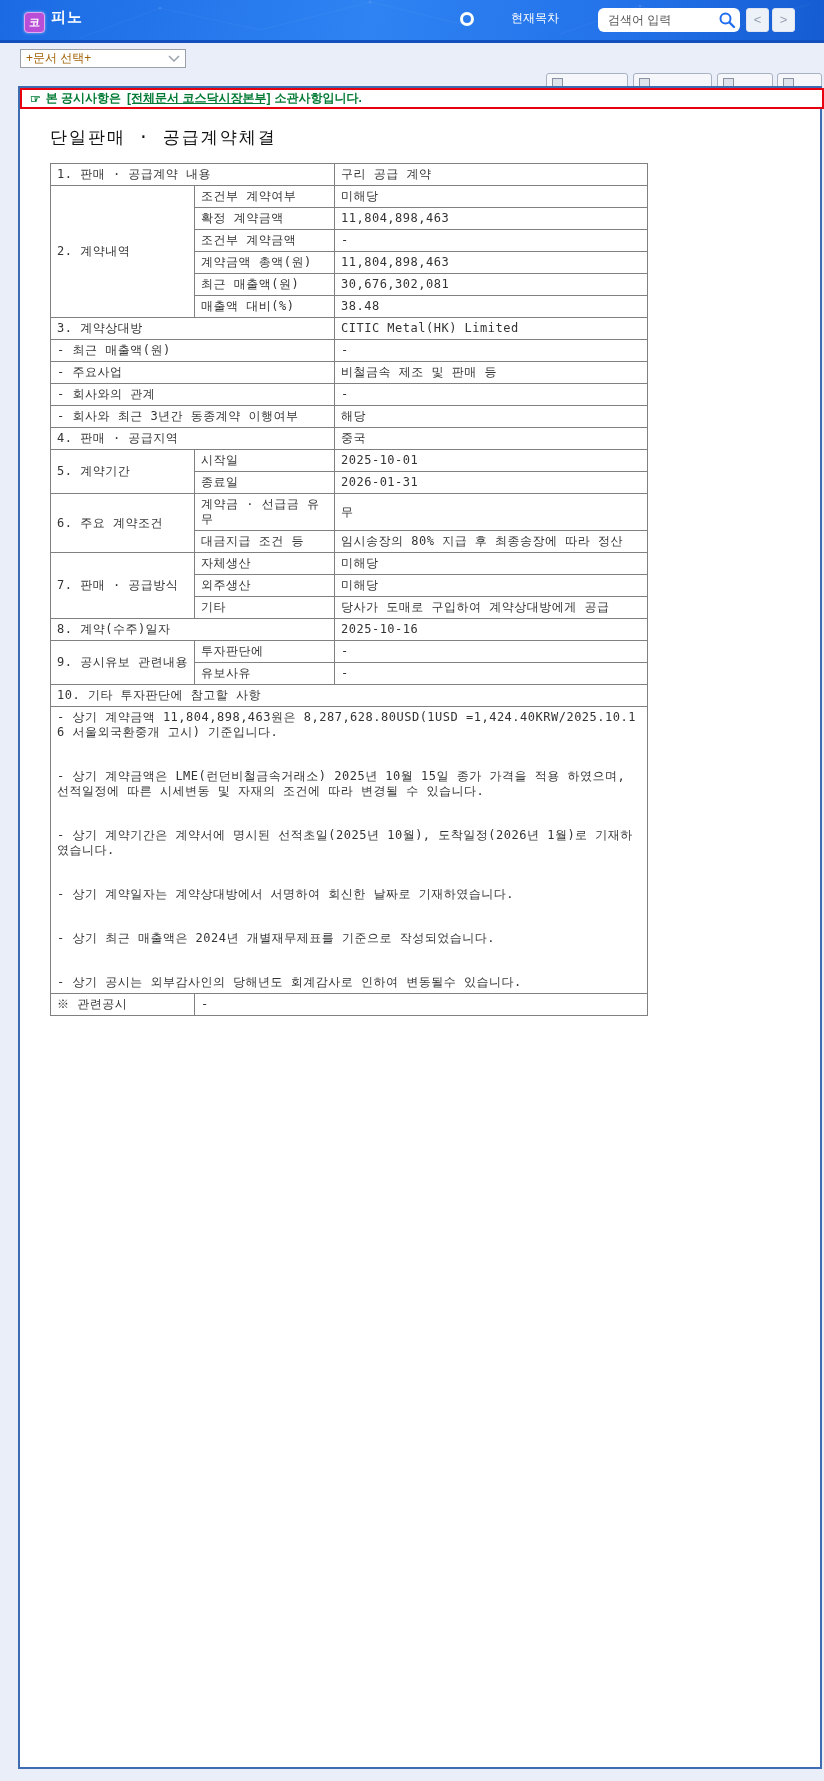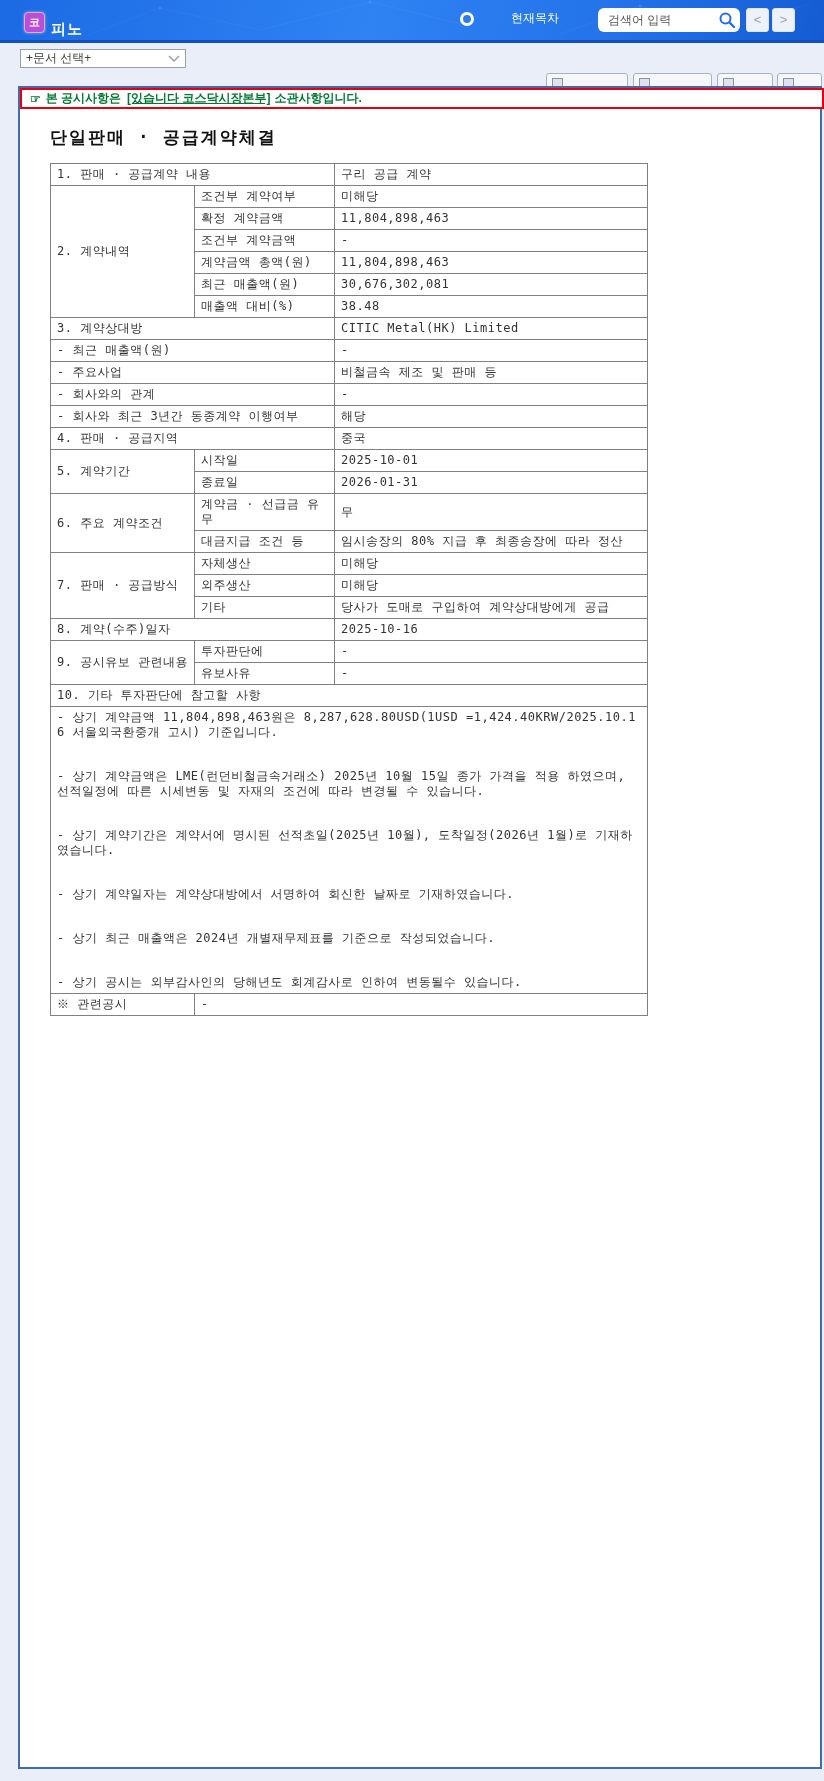--- a/index.html
+++ b/index.html
@@ -14,40 +14,40 @@
     background:linear-gradient(100deg,#1b6ae4 0%,#2f83f2 45%,#2372e9 75%,#155cd2 100%);
     border-bottom:3px solid #1150bd;box-sizing:border-box;
   }
   .header-mesh{position:absolute;left:0;top:0;width:824px;height:40px;opacity:.35;}
   .logo-badge{
     position:absolute;left:24px;top:12px;width:19px;height:19px;
     background:#b94fd6;border:1px solid #e3a9f0;border-radius:4px;
     color:#fff;font-size:11px;font-weight:bold;line-height:19px;text-align:center;
     box-shadow:0 0 3px rgba(255,255,255,.5);
   }
-  .company-name{position:absolute;left:51px;top:20px;color:#fff;font-size:15px;font-weight:bold;letter-spacing:1px;}
+  .company-name{position:absolute;left:51px;top:8px;color:#fff;font-size:15px;font-weight:bold;letter-spacing:1px;}
   .radio-group{position:absolute;left:460px;top:10px;display:flex;align-items:center;color:#fff;font-size:12px;gap:33px;}
   .radio-ring{width:14px;height:14px;border-radius:50%;border:3px solid #fff;background:transparent;box-sizing:border-box;margin-right:4px;}
   .radio-solid{width:13px;height:13px;border-radius:50%;background:#fff;margin:0 4px 0 16px;}
   .radio-label{white-space:nowrap;}
   .search-box{
     position:absolute;left:598px;top:8px;width:142px;height:24px;background:#fff;border-radius:6px;
     display:flex;align-items:center;box-sizing:border-box;padding:0 4px 0 8px;
   }
   .search-input{flex:1;border:none;outline:none;font-size:12px;color:#333;width:100px;font-family:"Liberation Sans",sans-serif;}
   .search-input::placeholder{color:#555;}
   .nav-btn{
     position:absolute;top:8px;width:23px;height:24px;background:#edf1f8;border:1px solid #dfe4ee;border-radius:3px;
     color:#98a1b2;font-size:13px;line-height:22px;text-align:center;box-sizing:border-box;cursor:pointer;
   }
   
   .doc-select{
     position:absolute;left:20px;top:49px;width:166px;height:19px;background:#fff;
     border:1px solid #9aa0a8;box-sizing:border-box;display:flex;align-items:center;
-    font-size:12px;color:#404040;padding:0 5px;cursor:pointer;
+    font-size:12px;color:#a16207;padding:0 5px;cursor:pointer;
   }
   .doc-select .sel-text{flex:1;}
   
   .clip-btn{
     position:absolute;top:73px;height:26px;background:#f5f7fb;border:1px solid #a9b2c2;border-radius:3px;
     box-sizing:border-box;z-index:1;display:flex;align-items:flex-start;padding:4px 0 0 5px;cursor:pointer;
   }
   .clip-btn .btn-ico{width:9px;height:7px;border:1px solid #8b93a3;background:#dfe4ec;}
   
   .panel{
@@ -60,21 +60,21 @@
     background:#fff;border:2px solid #e8000f;box-sizing:border-box;z-index:5;
     display:flex;align-items:center;padding-left:8px;
     font-size:12px;font-weight:bold;color:#007a33;white-space:nowrap;
   }
   .notice .hand{margin-right:5px;}
   .notice .auth{text-decoration:underline;margin:0 4px;}
   .notice .pre{margin-right:2px;}
   
   .doc-title{
     position:absolute;left:30px;top:38px;
-    font-size:17px;font-weight:bold;color:#111;letter-spacing:2px;
+    font-size:17px;font-weight:normal;color:#111;letter-spacing:2px;
     font-family:"DejaVu Sans Mono","Liberation Sans",sans-serif;
   }
   table.disc{
     position:absolute;left:30px;top:75px;width:597px;
     border-collapse:collapse;table-layout:fixed;
     font-family:"DejaVu Sans Mono","Liberation Mono",monospace;
     font-size:12px;color:#333;letter-spacing:.5px;
   }
   table.disc td{
     border:1px solid #808080;padding:3px 6px;line-height:15px;
@@ -274,15 +274,15 @@
       <td>※ 관련공시</td>
       <td colspan="2">-</td>
     </tr>
   </tbody>
     </table>
 </div>
 
 <div class="notice">
   <span class="hand">☞</span>
   <span class="pre">본 공시사항은</span>
-  <span class="auth">[있습니다 코스닥시장본부]</span>
+  <span class="auth">[전체문서 코스닥시장본부]</span>
   <span>소관사항입니다.</span>
 </div>
 
 </body></html>

